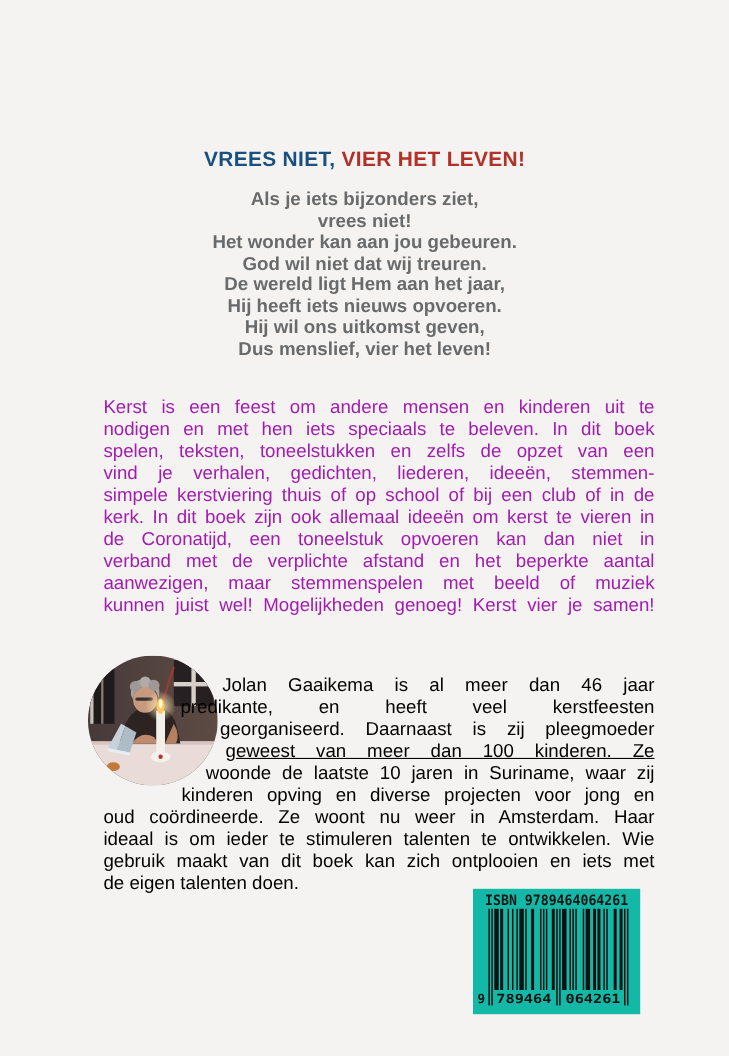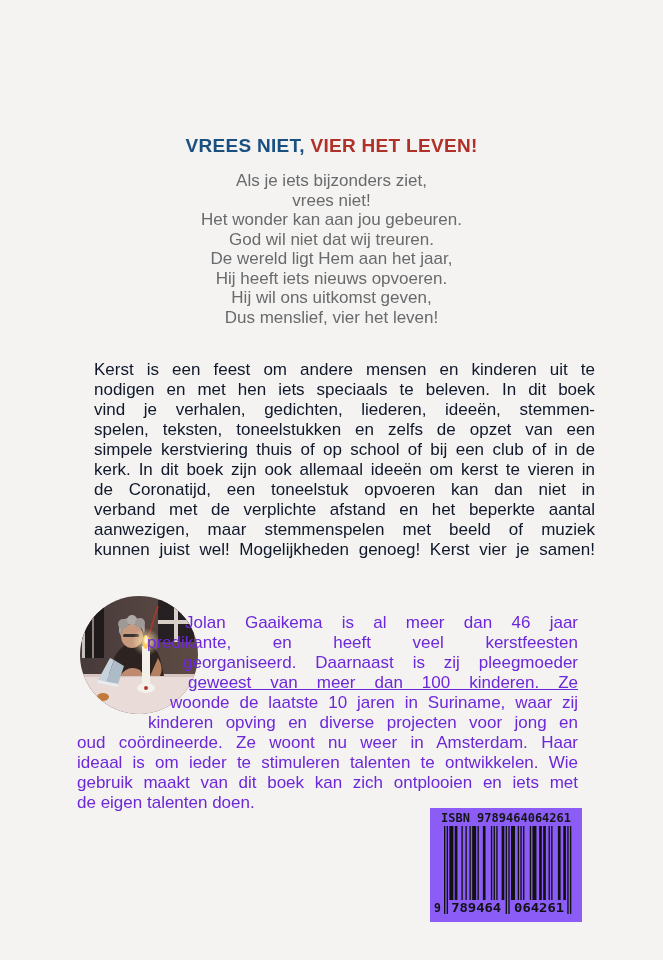--- a/index.html
+++ b/index.html
@@ -8,46 +8,46 @@
     font-family:"Liberation Sans",sans-serif;overflow:hidden;margin:0 auto;
   }
   .title{
     position:absolute;top:135px;left:0;width:100%;text-align:center;
     font-size:19px;font-weight:bold;letter-spacing:.3px;
   }
   .title .t1{color:#1a5080;}
   .title .t2{color:#b13028;}
   .poem{
     position:absolute;top:171px;left:0;width:100%;text-align:center;
-    font-size:17px;line-height:19.5px;color:#686a6c;
+    font-size:17px;line-height:19.5px;color:#686a6c;font-weight:bold;
   }
   .desc{
     position:absolute;top:360px;left:82px;width:501px;
-    font-size:17px;line-height:20px;color:#0f172a;
+    font-size:17px;line-height:20px;color:#a21caf;
   }
   .desc .line{text-align:justify;text-align-last:justify;height:20px;white-space:nowrap;}
   .bio{
-    position:absolute;top:613px;left:65px;width:501px;
-    font-size:17px;line-height:20px;color:#6d28d9;
+    position:absolute;top:613px;left:82px;width:501px;
+    font-size:17px;line-height:20px;color:#000000;
   }
   .bio .line{text-align:justify;text-align-last:justify;height:20px;white-space:nowrap;box-sizing:border-box;}
   .bio .line:nth-child(1){padding-left:108px;}
   .bio .line:nth-child(2){padding-left:70px;}
   .bio .line:nth-child(3){padding-left:106px;}
   .bio .line:nth-child(4){padding-left:111px;text-decoration:underline;}
   .bio .line:nth-child(5){padding-left:93px;}
   .bio .line:nth-child(6){padding-left:71px;}
   .bio .line:last-child{text-align:left;text-align-last:left;}
   .photo{
     position:absolute;left:68px;top:596px;width:118px;height:118px;
     border-radius:50%;overflow:hidden;
   }
   .photo svg{display:block;}
   .barcode-box{
-    position:absolute;left:418px;top:808px;width:152px;height:114px;background:#8b5cf6;
+    position:absolute;left:418px;top:808px;width:152px;height:114px;background:#14b8a6;
   }
   .isbn-label{
     position:absolute;top:3px;left:0;width:100%;text-align:center;
     font-family:"DejaVu Sans Mono",monospace;font-size:12px;font-weight:bold;
     color:#161616;letter-spacing:0px;transform:scaleY(1.08);
   }
   .bars-host{position:absolute;left:2px;top:18px;width:148px;height:92px;}
 </style>
 </head>
 <body>
@@ -65,22 +65,22 @@
       <div class="pline">God wil niet dat wij treuren.</div>
       <div class="pline">De wereld ligt Hem aan het jaar,</div>
       <div class="pline">Hij heeft iets nieuws opvoeren.</div>
       <div class="pline">Hij wil ons uitkomst geven,</div>
       <div class="pline">Dus menslief, vier het leven!</div>
     </div>
 
   <div class="desc">
       <div class="line">Kerst is een feest om andere mensen en kinderen uit te</div>
       <div class="line">nodigen en met hen iets speciaals te beleven. In dit boek</div>
+      <div class="line">spelen, teksten, toneelstukken en zelfs de opzet van een</div>
       <div class="line">vind je verhalen, gedichten, liederen, ideeën, stemmen-</div>
-      <div class="line">spelen, teksten, toneelstukken en zelfs de opzet van een</div>
       <div class="line">simpele kerstviering thuis of op school of bij een club of in de</div>
       <div class="line">kerk. In dit boek zijn ook allemaal ideeën om kerst te vieren in</div>
       <div class="line">de Coronatijd, een toneelstuk opvoeren kan dan niet in</div>
       <div class="line">verband met de verplichte afstand en het beperkte aantal</div>
       <div class="line">aanwezigen, maar stemmenspelen met beeld of muziek</div>
       <div class="line">kunnen juist wel! Mogelijkheden genoeg! Kerst vier je samen!</div>
     </div>
 
   <div class="photo">
     <svg width="118" height="118" viewBox="0 0 118 118">

